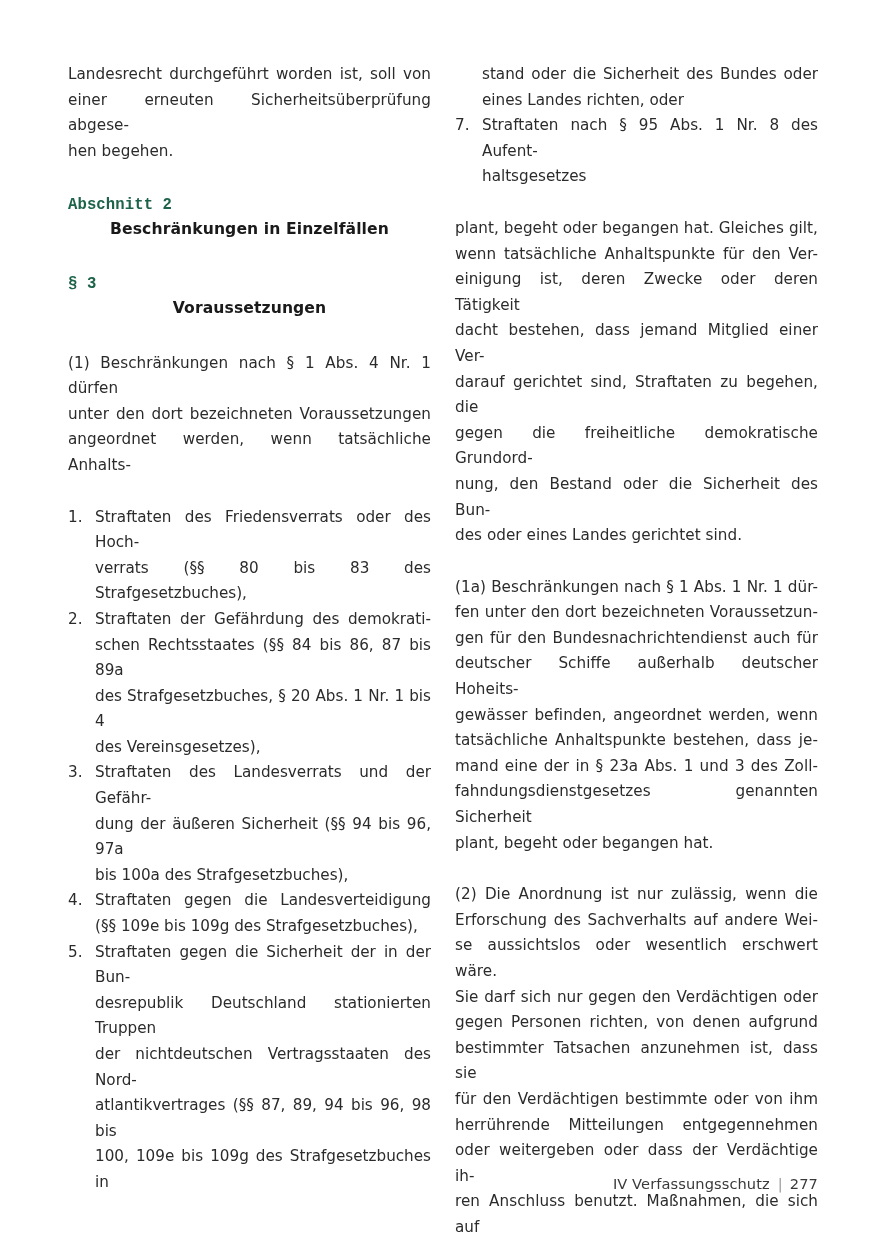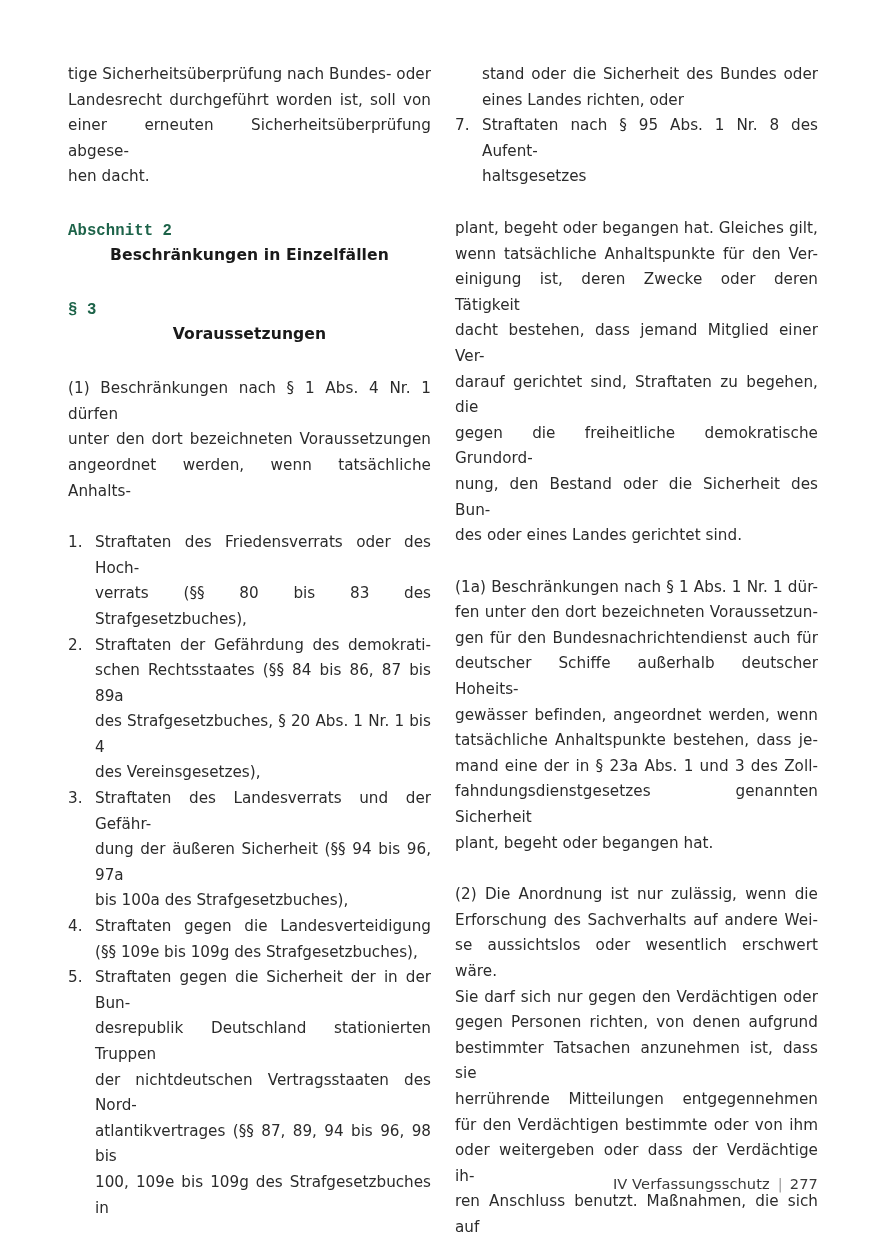--- a/index.html
+++ b/index.html
@@ -145,24 +145,23 @@
 </style>
 </head>
 <body>
 
 <div class="page">
   <div class="columns">
 
     <div class="col col-left">
 
       <div class="body-text last-line-left">
-        <span class="jline">tige Sicherheitsüberprüfung nach Bundes- oder</span>
         <span class="jline">Landesrecht durchgeführt worden ist, soll von</span>
         <span class="jline">einer erneuten Sicherheitsüberprüfung abgese-</span>
-        <span class="jline last">hen dacht.</span>
+        <span class="jline last">hen begehen.</span>
       </div>
 
       <div class="gap-lg"></div>
 
       <div class="heading-green">Abschnitt 2</div>
       <div class="heading-bold">Beschränkungen in Einzelfällen</div>
 
       <div class="gap-lg"></div>
 
       <div class="heading-green">§ 3</div>
@@ -265,22 +264,22 @@
 
       <div class="gap-md"></div>
 
       <div class="body-text last-line-left">
         <span class="jline">(2) Die Anordnung ist nur zulässig, wenn die</span>
         <span class="jline">Erforschung des Sachverhalts auf andere Wei-</span>
         <span class="jline">se aussichtslos oder wesentlich erschwert wäre.</span>
         <span class="jline">Sie darf sich nur gegen den Verdächtigen oder</span>
         <span class="jline">gegen Personen richten, von denen aufgrund</span>
         <span class="jline">bestimmter Tatsachen anzunehmen ist, dass sie</span>
+        <span class="jline">für den Verdächtigen bestimmte oder von ihm</span>
         <span class="jline">herrührende Mitteilungen entgegennehmen</span>
-        <span class="jline">für den Verdächtigen bestimmte oder von ihm</span>
         <span class="jline">oder weitergeben oder dass der Verdächtige ih-</span>
         <span class="jline">ren Anschluss benutzt. Maßnahmen, die sich auf</span>
 
       </div>
 
     </div>
 
   </div>
 
   <div class="footer">

